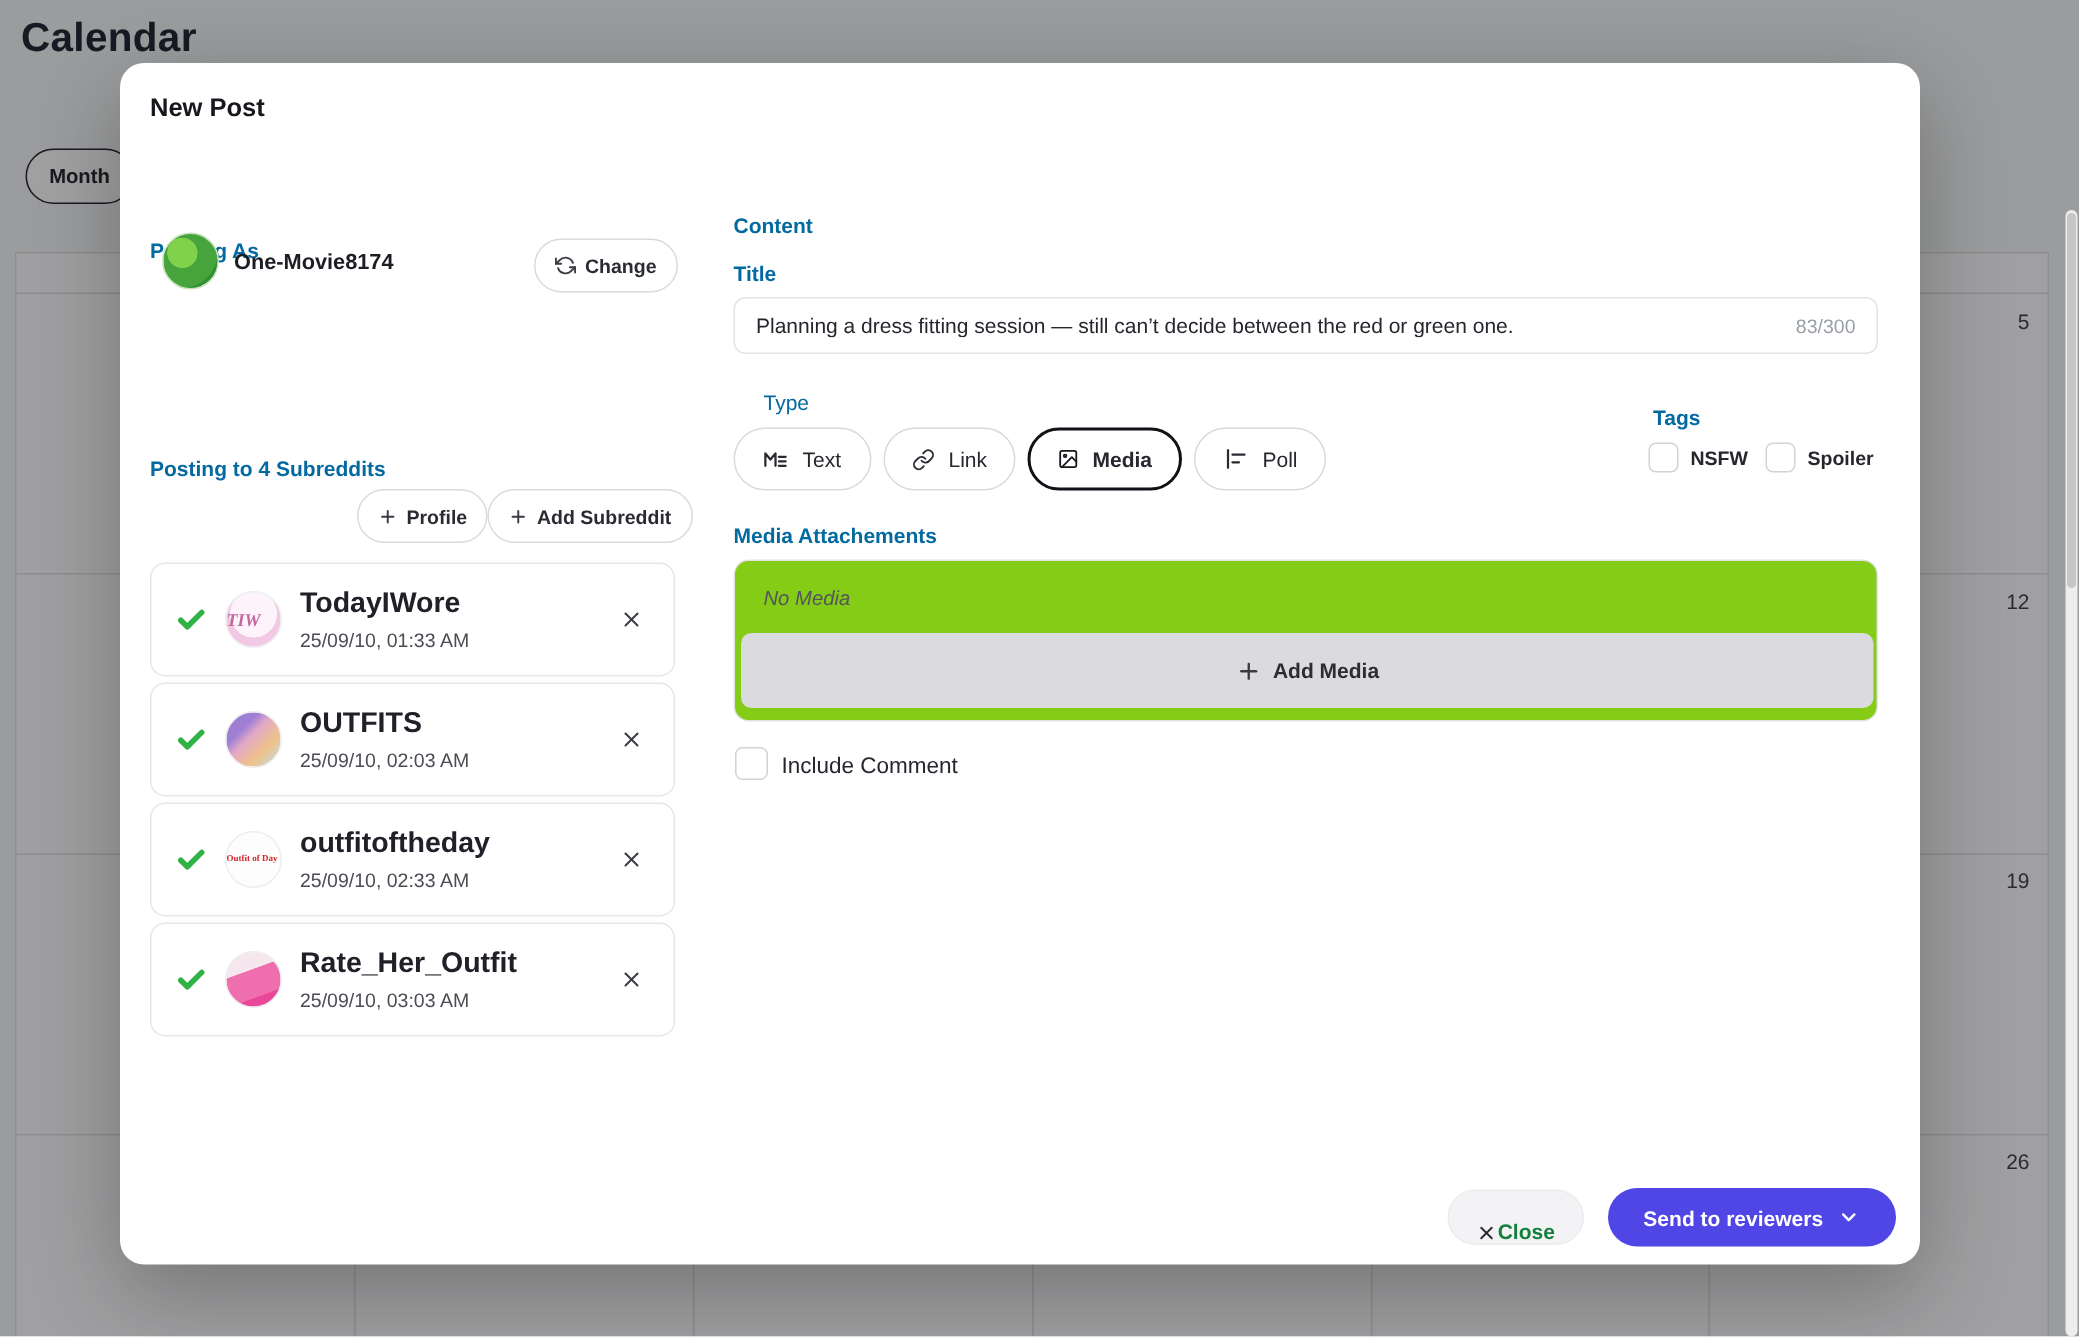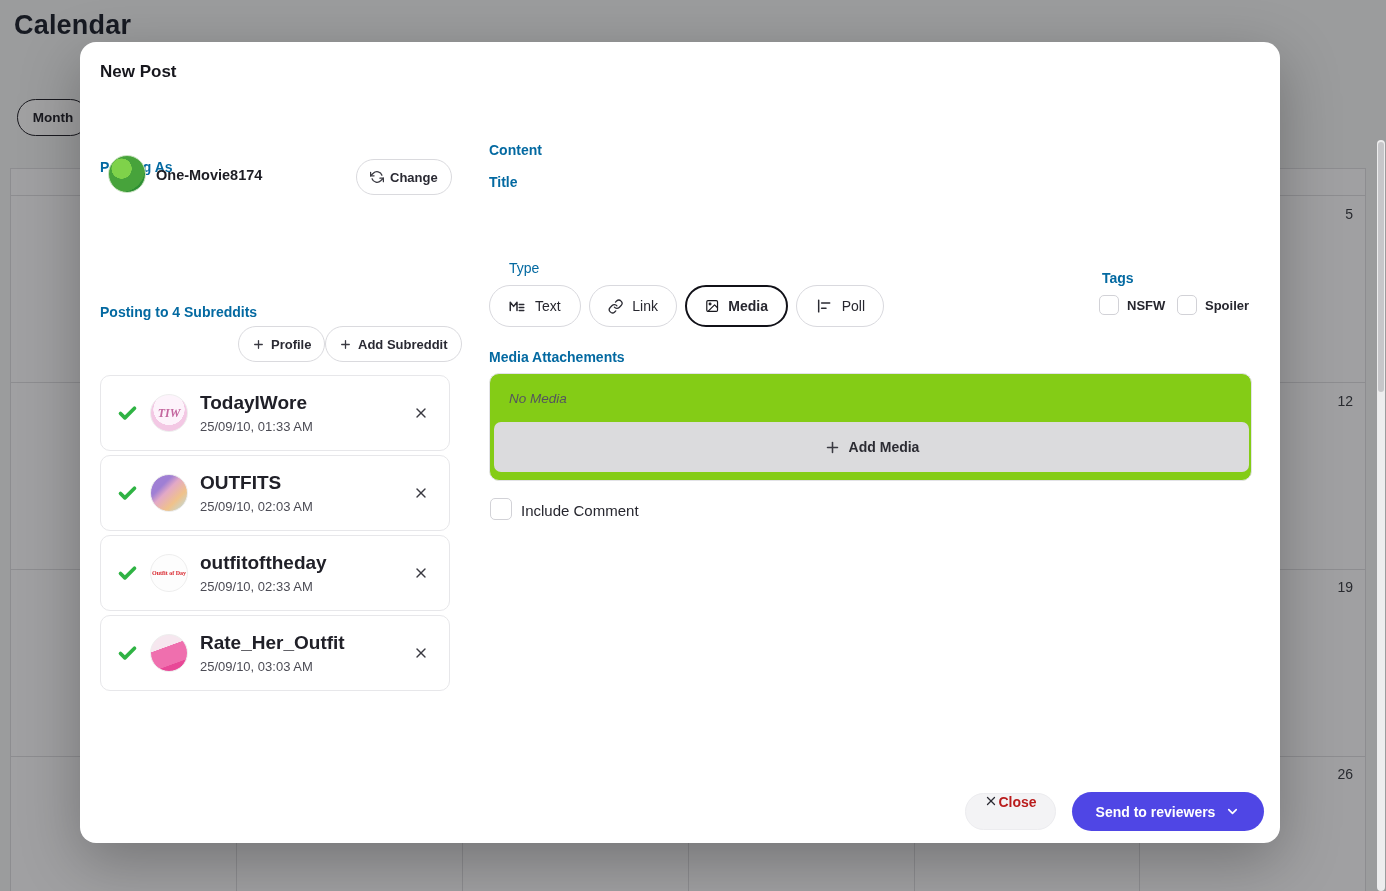--- a/index.html
+++ b/index.html
@@ -35,21 +35,21 @@
   .edit-content-btn { position:absolute; left:19px; top:187px; width:352px; height:47px; display:flex; align-items:center; gap:10px; padding:0 15px; border:2px solid #16161c; border-radius:10px; background:#f7f7f8; font-size:14px; font-weight:700; color:#1f1f26; font-family:inherit; cursor:pointer; }
   .edit-content-btn .edit-ic { margin-left:auto; }
 
   .profile-btn { position:absolute; left:158px; top:284px; }
   .add-sub-btn { position:absolute; left:245px; top:284px; }
 
   
   .cards { position:absolute; left:20px; top:333px; width:350px; }
   .card { position:relative; width:350px; height:76px; border:1px solid #e7e7ea; border-radius:10px; background:#fff; margin-bottom:4px; display:flex; align-items:center; padding:0 16px; gap:12px; }
   .card .check { flex:0 0 auto; }
-  .sub-avatar { width:38px; height:38px; border-radius:50%; flex:0 0 auto; border:1px solid #eee; display:flex; align-items:center; justify-content:center; overflow:hidden; }
+  .sub-avatar { width:38px; height:38px; border-radius:50%; flex:0 0 auto; border:1px solid #eee; display:flex; align-items:center; justify-content:flex-start; overflow:hidden; }
   .av-0 { background:radial-gradient(circle at 50% 40%, #fdf3fb 0 55%, #f3c8e4 56% 80%, #e5a7d2 81%); }
   .av-0 .av-txt { font-size:12px; font-style:italic; font-weight:700; color:#c4679f; font-family:"Liberation Serif", serif; }
   .av-1 { background:linear-gradient(135deg, #9f7fd4 0 30%, #e3a9c6 45%, #f0c28a 70%, #b4e0ee 100%); }
   .av-2 { background:#fdfdfd; }
   .av-2 .av-txt { font-size:6px; font-weight:700; color:#d8232a; text-align:center; line-height:1.1; font-family:"Liberation Serif", serif; }
   .av-3 { background:linear-gradient(160deg, #f6e7ef 0 35%, #ef6fae 36% 75%, #e84897 76%); }
   .card-name { font-size:19px; font-weight:700; color:#202028; }
   .card-date { font-size:13px; color:#4c4c55; margin-top:5px; }
   .card-x { margin-left:auto; background:none; border:none; cursor:pointer; padding:4px; }
 
@@ -65,21 +65,21 @@
   .cb-label { position:absolute; font-size:13px; font-weight:600; color:#26262e; }
 
   .media-box { position:absolute; left:409px; top:331px; width:763px; height:108px; border:1px solid #e3e3e7; border-radius:10px; background:#84cc16; }
   .no-media { position:absolute; left:19px; top:17px; font-size:13.5px; font-style:italic; color:#55555e; }
   .add-media-btn { position:absolute; left:4px; top:48px; width:755px; height:50px; border:none; border-radius:7px; background:#dbdbdd; display:flex; align-items:center; justify-content:center; gap:8px; font-size:14px; font-weight:600; color:#2c2c33; font-family:inherit; cursor:pointer; }
 
   .include-cb { position:absolute; left:410px; top:456px; width:22px; height:22px; border:1.5px solid #d2d2d7; border-radius:5px; background:#fff; cursor:pointer; }
   .include-label { position:absolute; left:441px; top:460px; font-size:15px; color:#26262e; }
 
   
-  .close-btn { position:absolute; left:885px; top:751px; width:91px; height:37px; border:1px solid #ececef; border-radius:19px; background:#f3f3f5; display:flex; align-items:flex-start; justify-content:center; gap:0; font-size:14px; font-weight:600; color:#b91c1c; font-family:inherit; cursor:pointer; }
+  .close-btn { position:absolute; left:885px; top:751px; width:91px; height:37px; border:1px solid #ececef; border-radius:19px; background:#f3f3f5; display:flex; align-items:flex-end; justify-content:center; gap:0; font-size:14px; font-weight:600; color:#15803d; font-family:inherit; cursor:pointer; }
   .send-btn { position:absolute; left:992px; top:750px; width:192px; height:39px; border:none; border-radius:20px; display:flex; align-items:center; justify-content:center; gap:10px; font-size:14px; font-weight:700; color:#fff; font-family:inherit; cursor:pointer; }
 
   svg.ic { display:block; }
 </style>
 </head>
 <body>
 
 <div id="stage">
 
   <div class="cal-bg">
@@ -215,20 +215,24 @@
               <line x1="6" y1="6" x2="18" y2="18"></line>
             </svg>
         </button>
       </div>
 
     </div>
 
     <div class="section-label" style="left:409px; top:100px;">Content</div>
     <div class="section-label" style="left:409px; top:132px; font-weight:600;">Title</div>
 
+    <div class="title-wrap">
+      <input type="text" value="Planning a dress fitting session — still can’t decide between the red or green one." style="">
+      <span class="char-counter">83/300</span>
+    </div>
 
     <div class="section-label" style="left:429px; top:218px; font-weight:400;">Type</div>
 
     <button class="type-btn" style="left:409px; width:92px;">
       <svg class="ic" width="18" height="18" viewBox="0 0 24 24" fill="none" stroke="#2a2a32" stroke-width="2" stroke-linecap="round" stroke-linejoin="round">
           <path d="M3 18V7l4.5 5.5L12 7v11"></path>
           <line x1="15" y1="10" x2="21" y2="10"></line>
           <line x1="15" y1="14" x2="21" y2="14"></line>
           <line x1="15" y1="18" x2="21" y2="18"></line>
         </svg>

